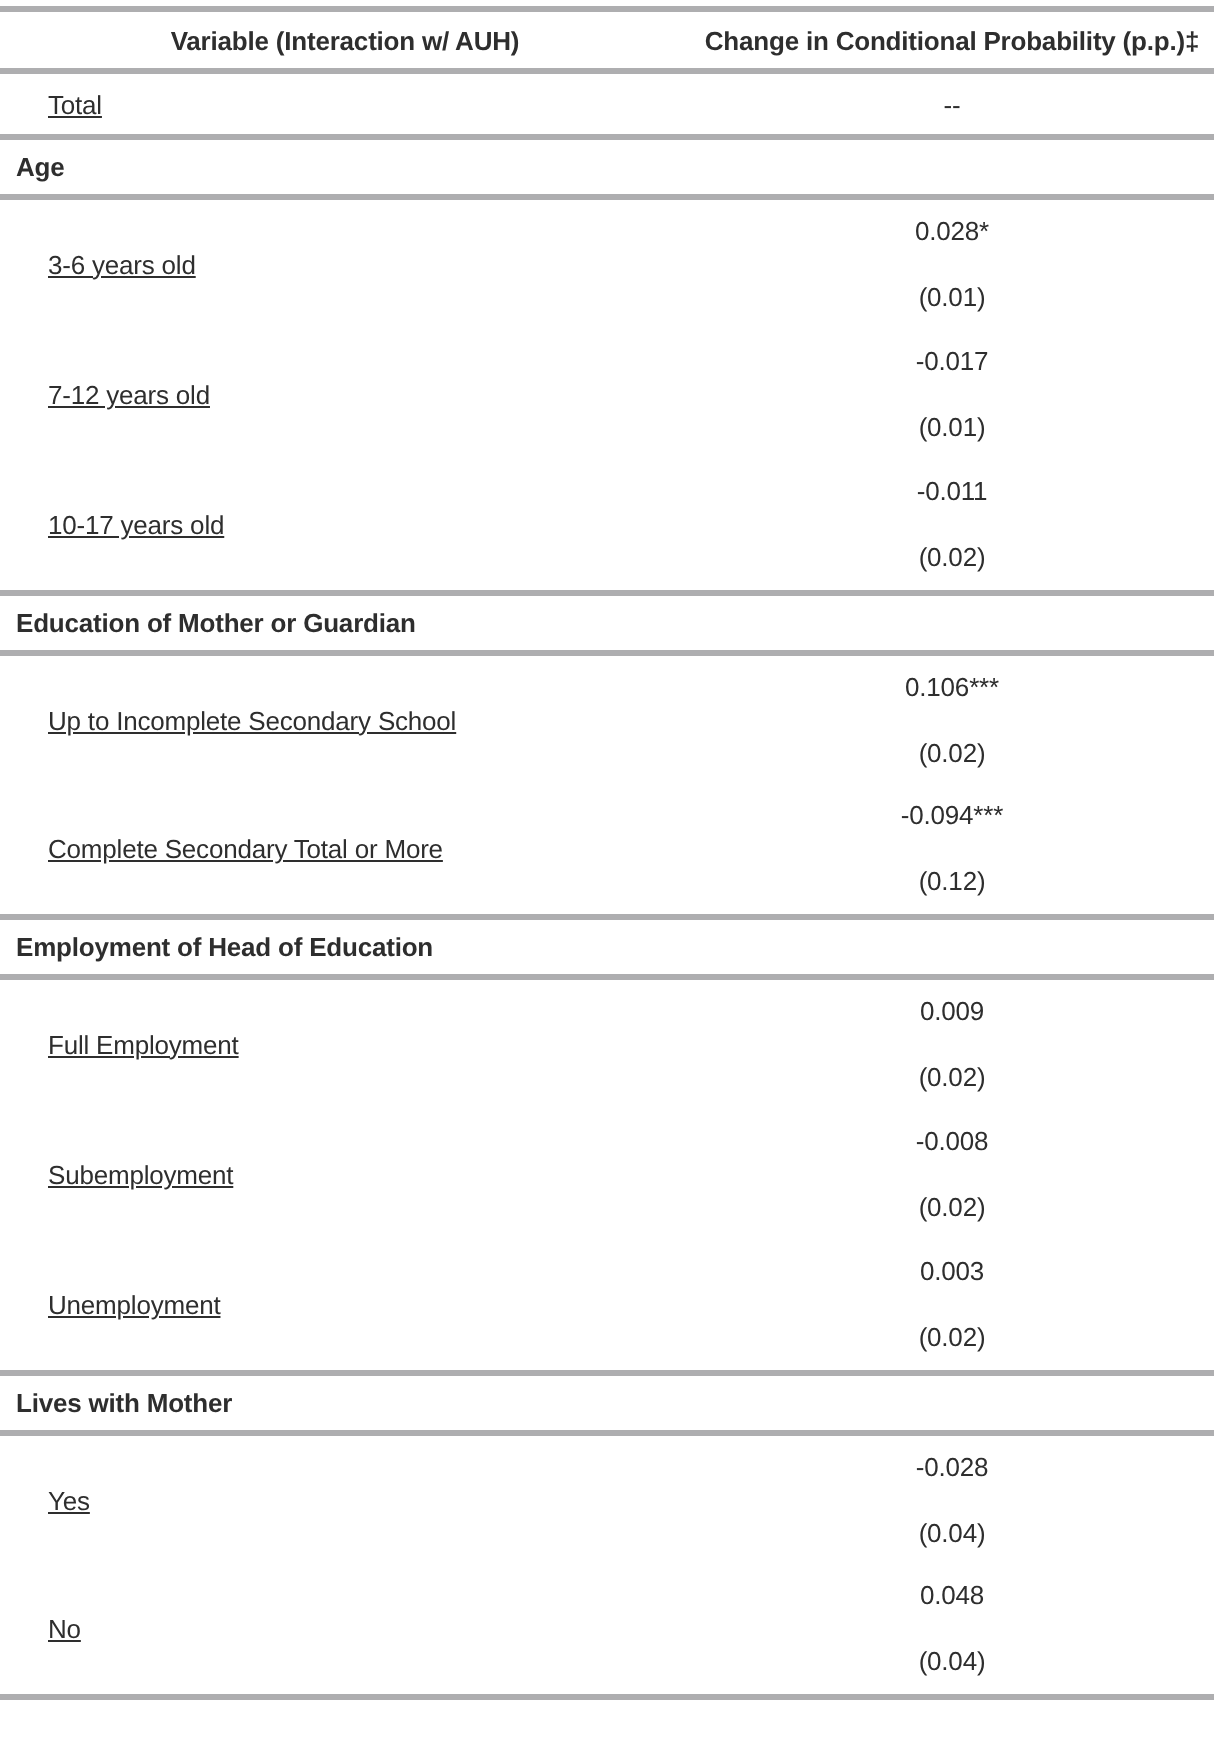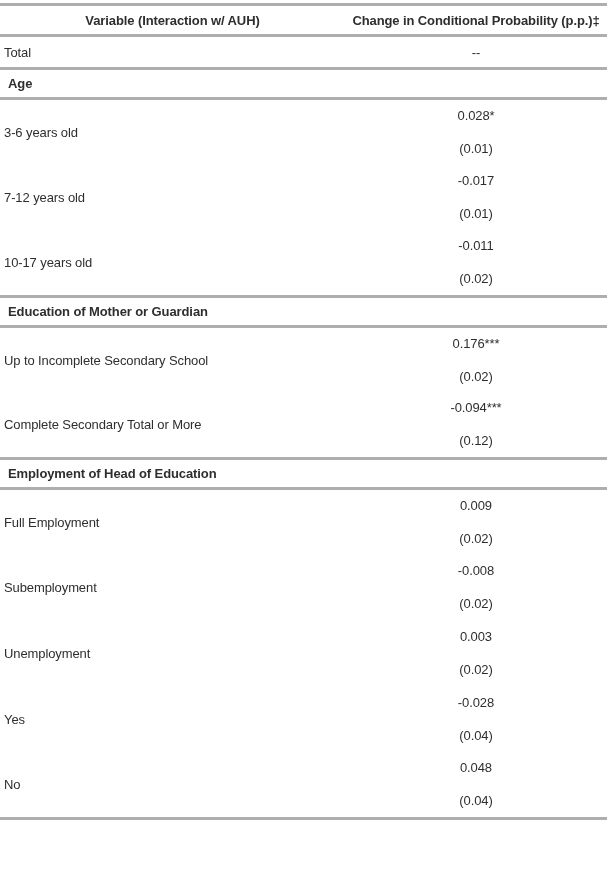--- a/index.html
+++ b/index.html
@@ -39,22 +39,23 @@
     font-size:13px;
     text-align:left;
     padding-left:8px;
     vertical-align:middle;
   }
   tbody tr:last-child{border-bottom:3px solid var(--rule);}
   tr.data td{height:66px;}
   td.label{
     font-size:13px;
     text-align:left;
-    padding-left:4px;
+    padding-left:24px;
     vertical-align:middle;
+    text-decoration:underline;
   }
   td.value{
     font-size:13px;
     text-align:center;
     vertical-align:middle;
   }
   td.value .est{display:block;margin-bottom:17px;line-height:16px;}
   td.value .se{display:block;line-height:16px;}
 </style>
 </head>
@@ -99,21 +100,21 @@
           <span class="est">-0.011</span>
           <span class="se">(0.02)</span>
         </td>
       </tr>
       <tr class="section">
         <td colspan="2">Education of Mother or Guardian</td>
       </tr>
       <tr class="data">
         <td class="label">Up to Incomplete Secondary School</td>
         <td class="value">
-          <span class="est">0.176***</span>
+          <span class="est">0.106***</span>
           <span class="se">(0.02)</span>
         </td>
       </tr>
       <tr class="data">
         <td class="label">Complete Secondary Total or More</td>
         <td class="value">
           <span class="est">-0.094***</span>
           <span class="se">(0.12)</span>
         </td>
       </tr>
@@ -134,20 +135,23 @@
           <span class="se">(0.02)</span>
         </td>
       </tr>
       <tr class="data">
         <td class="label">Unemployment</td>
         <td class="value">
           <span class="est">0.003</span>
           <span class="se">(0.02)</span>
         </td>
       </tr>
+      <tr class="section">
+        <td colspan="2">Lives with Mother</td>
+      </tr>
       <tr class="data">
         <td class="label">Yes</td>
         <td class="value">
           <span class="est">-0.028</span>
           <span class="se">(0.04)</span>
         </td>
       </tr>
       <tr class="data">
         <td class="label">No</td>
         <td class="value">

